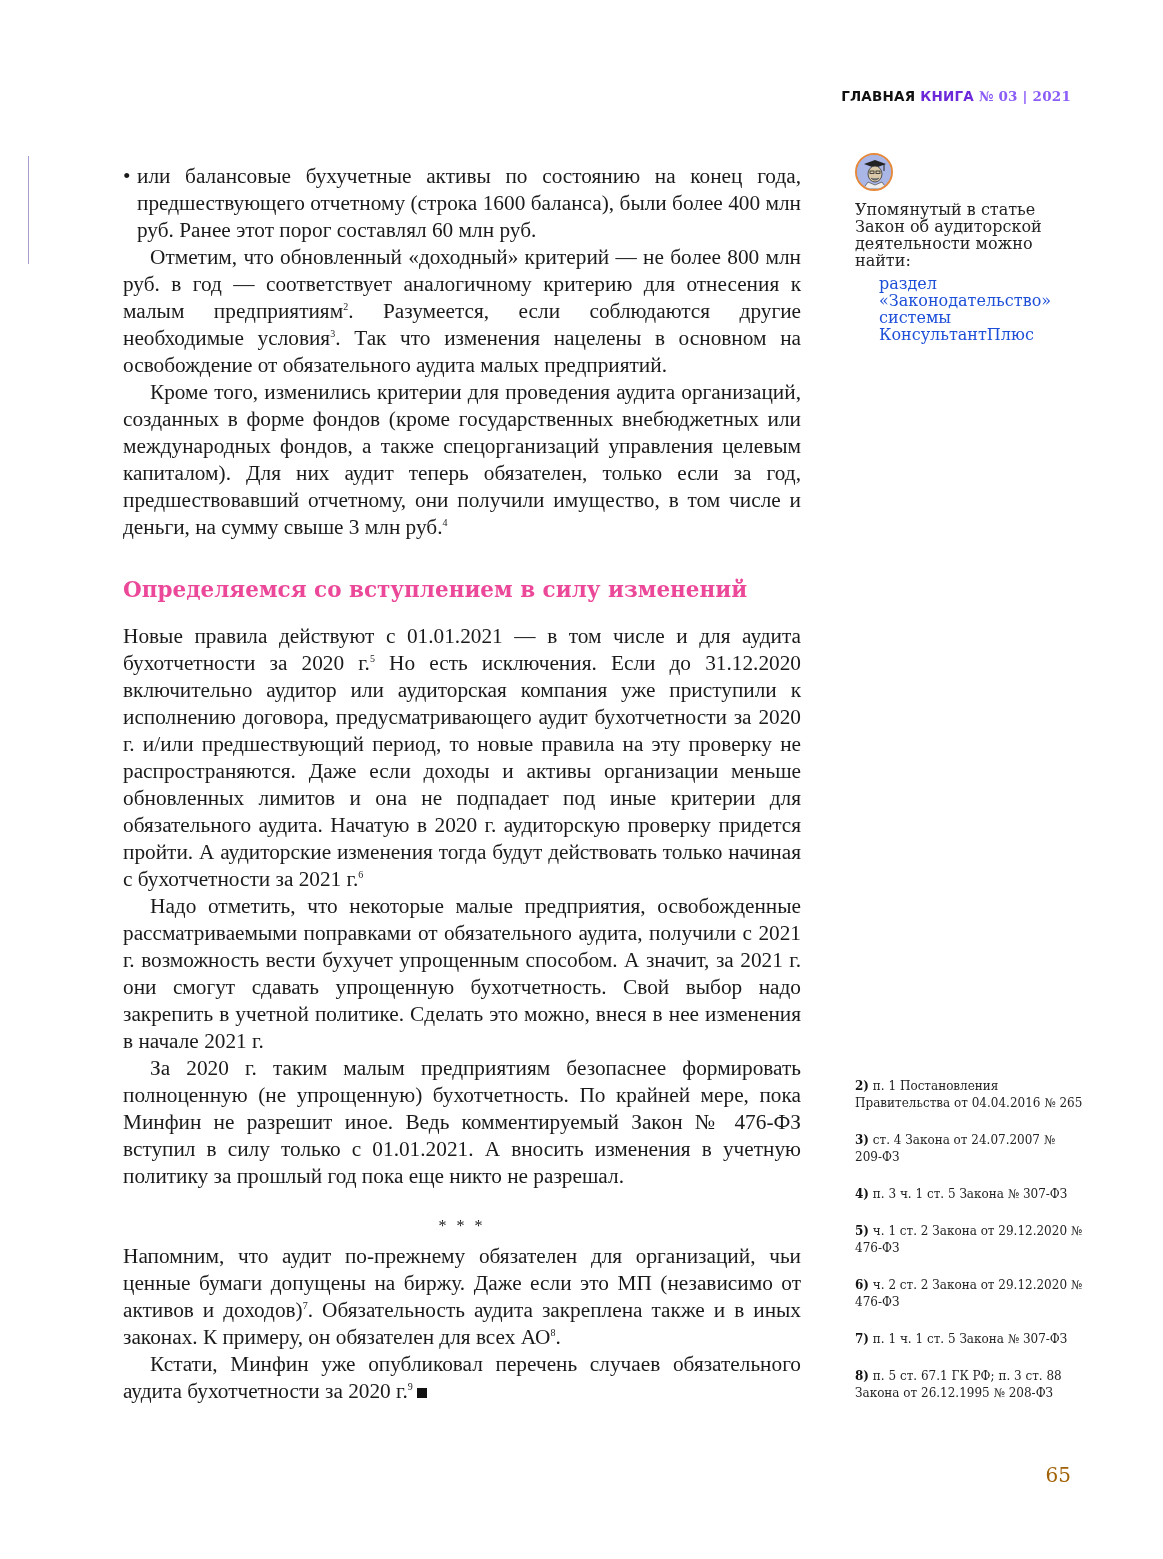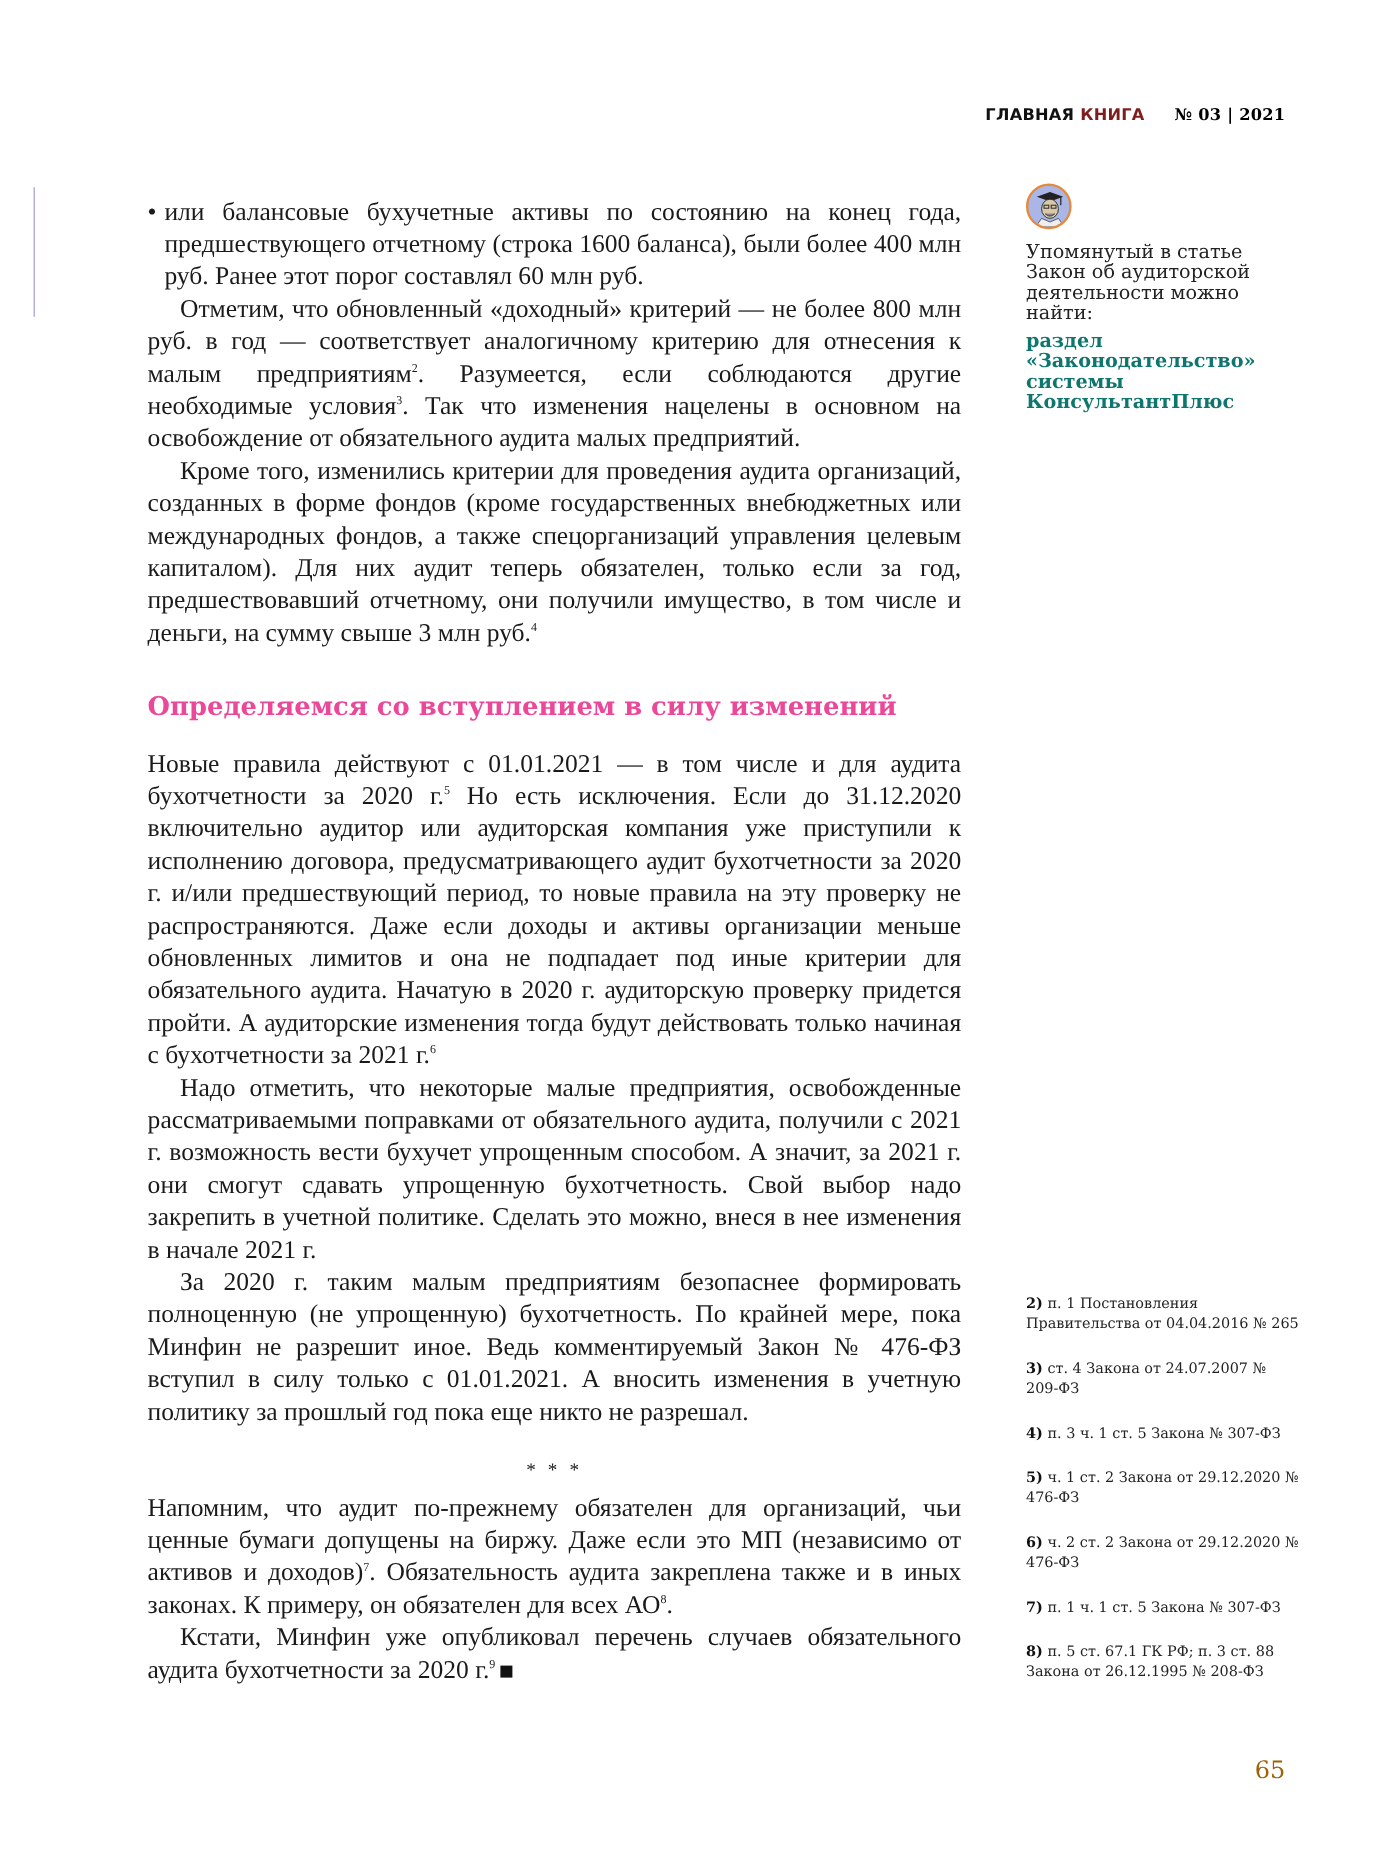--- a/index.html
+++ b/index.html
@@ -2,22 +2,22 @@
 <html><head>
 <meta charset="utf-8">
 <style>
   html, body { margin: 0; padding: 0; background: #ffffff; }
   body { width: 1163px; height: 1559px; position: relative; overflow: hidden;
          font-family: "DejaVu Serif", "Liberation Serif", serif; color: #1a1a1a; }
 
   .masthead { position: absolute; top: 88px; right: 92px; font-family: "DejaVu Sans", sans-serif;
               font-weight: bold; font-size: 13.5px; letter-spacing: 0.2px; white-space: nowrap; }
   .masthead .brand-a { color: #111; margin-top: 10px; }
-  .masthead .brand-b { color: #7f1d1d; }
-  .masthead .issue { color: #000000; font-family: "DejaVu Serif", serif; margin-left: 20px; }
+  .masthead .brand-b { color: #6d28d9; }
+  .masthead .issue { color: #8b5cf6; font-family: "DejaVu Serif", serif; }
 
   .margin-rule { position: absolute; left: 28px; top: 156px; width: 1px; height: 108px; background: #a89ccc; }
 
   .main { position: absolute; left: 123px; top: 163px; width: 678px;
           font-family: "Liberation Serif", serif; font-size: 21.3px; line-height: 27px; text-align: justify; }
   .main p { margin: 0; }
   .main p.indent { text-indent: 27px; font-family: Liberation Serif, serif; }
   .bullet { position: relative; padding-left: 14px; }
   .bullet .dot { position: absolute; left: 0; top: 0; }
   .main sup { font-size: 10px; vertical-align: super; line-height: 0; }
@@ -26,21 +26,21 @@
              font-family: "DejaVu Serif", serif; font-weight: bold; font-size: 21.5px; color: #ec4899; }
 
   .main2 { top: 623px; }
   .stars { text-align: center; margin: 22px 0 4px 0; font-size: 16px; letter-spacing: 3px; }
   .endmark { display: inline-block; width: 10px; height: 10px; background: #111; margin-left: 4px; vertical-align: baseline; }
 
   .sidenote { position: absolute; left: 855px; top: 153px; width: 225px;
               font-family: "DejaVu Serif", serif; font-size: 16px; line-height: 17px; color: #222; }
   .avatar { width: 34px; height: 34px; border-radius: 50%; background: #a9b6e6; border: 2px solid #e6893a;
             position: relative; overflow: hidden; margin-bottom: 10px; }
-  .sidenote .note-bold { font-weight: bold; margin-top: 6px; color: #0f766e; }
+  .sidenote .note-bold { font-weight: normal; margin-top: 6px; color: #1d4ed8; margin-left: 24px; }
 
   .footnotes { position: absolute; left: 855px; top: 1058px; width: 230px;
                font-family: "DejaVu Serif", serif; font-size: 12px; line-height: 17px; color: #222; }
   .fn { margin-bottom: 5px; margin-top: 20px; }
   .fn b { color: #111; }
 
   .page-number { position: absolute; right: 92px; top: 1463px; font-family: "DejaVu Serif", serif;
                  font-size: 20px; color: #a16207; }
 </style>
 </head>

